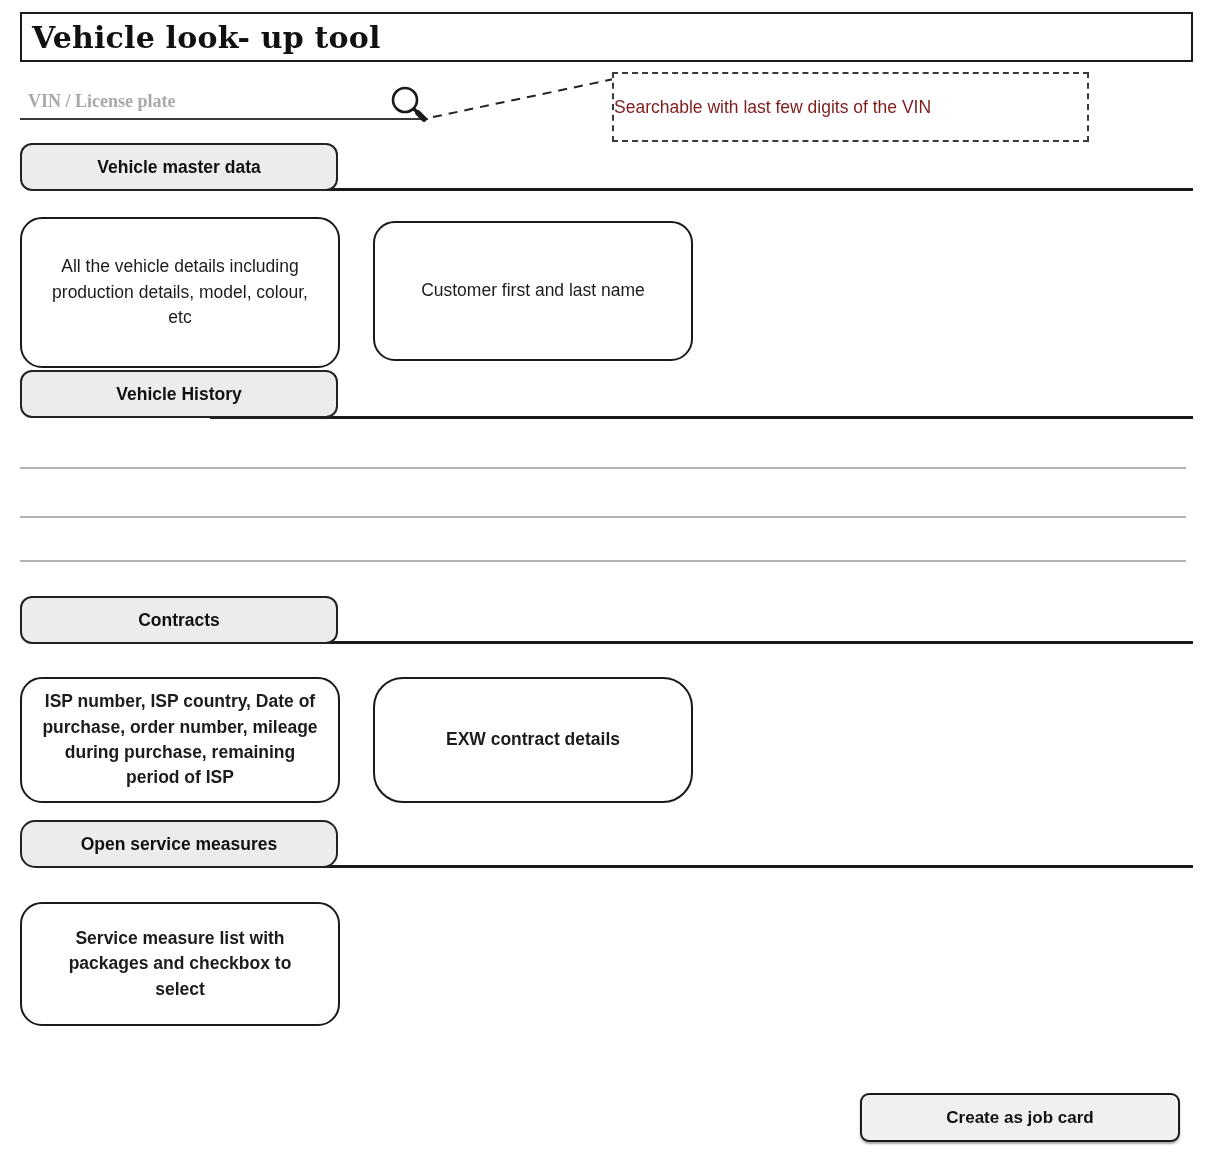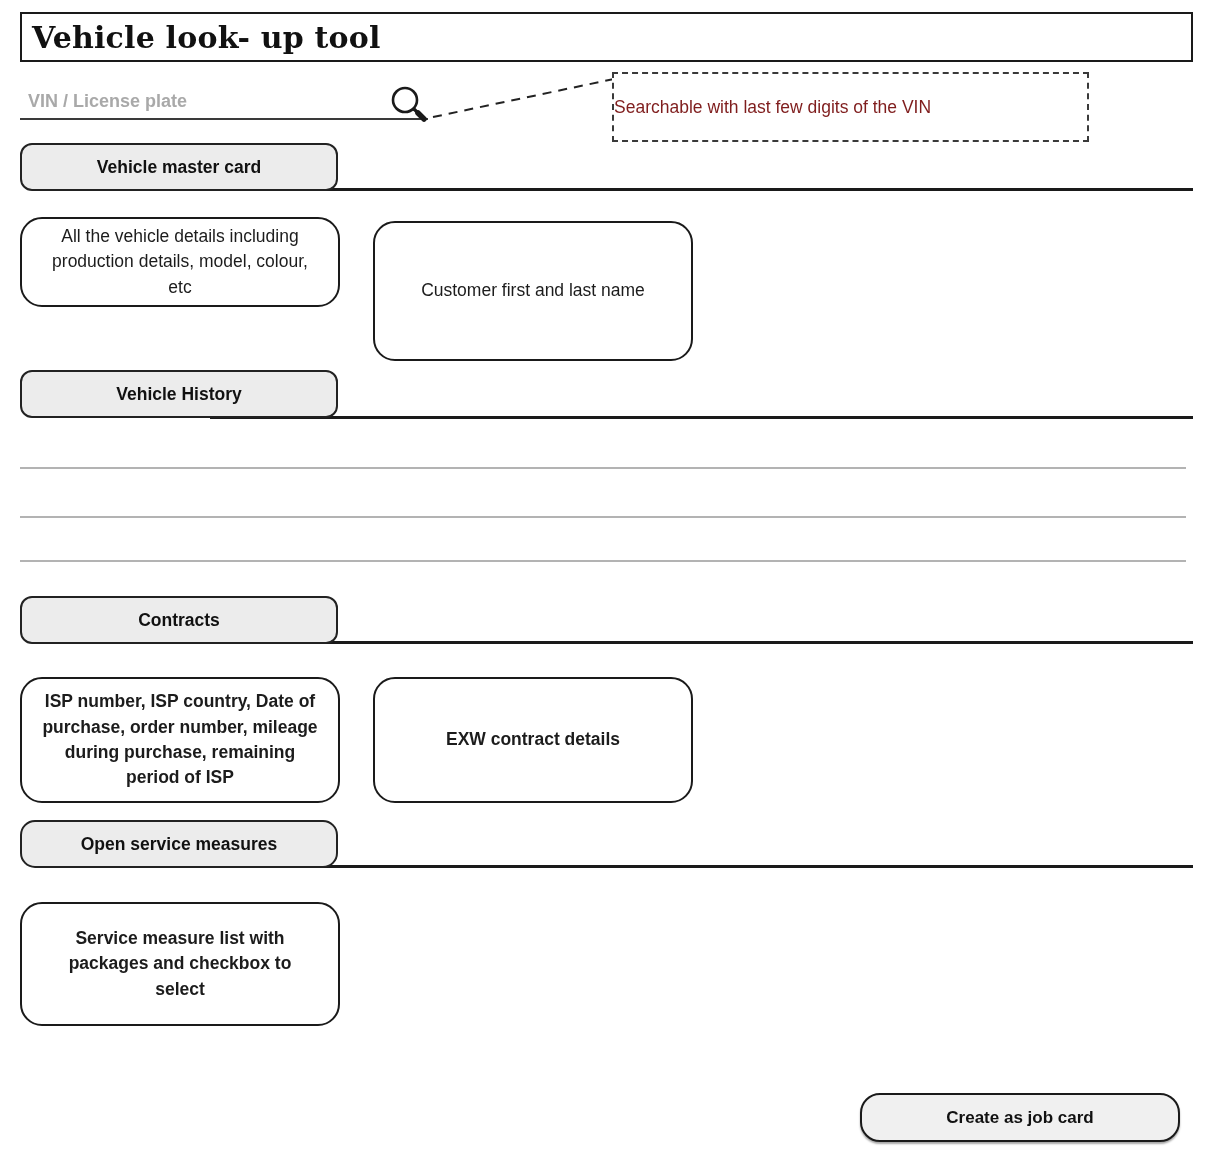--- a/index.html
+++ b/index.html
@@ -18,21 +18,21 @@
     background:#ffffff;
   }
   .title-box h1{
     margin:0 0 0 10px;
     font-family:"DejaVu Serif", serif;
     font-weight:700;font-size:30px;letter-spacing:0.2px;color:#111;
   }
   .search-input{
     position:absolute;left:20px;top:84px;width:408px;height:36px;
     border:none;border-bottom:2px solid #3a3a3a;
-    font-family:Liberation Sans, sans-serif;
+    font-family:Liberation Serif, serif;
     font-size:18px;font-weight:700;color:#c2410c;
     outline:none;background:transparent;padding:0 0 0 8px;box-sizing:border-box;
   }
   .search-input::placeholder{color:#a9a9a9;font-weight:700;}
   .search-icon{position:absolute;left:386px;top:82px;width:44px;height:44px;cursor:pointer;}
   .connector{position:absolute;left:428px;top:70px;width:190px;height:54px;pointer-events:none;}
   .annotation-box{
     position:absolute;left:612px;top:72px;width:473px;height:66px;
     border:2px dashed #3a3a3a;
     display:flex;align-items:center;justify-content:flex-start;
@@ -54,21 +54,21 @@
     display:flex;align-items:center;justify-content:center;text-align:center;
     font-size:17.5px;line-height:1.45;color:#1c1c1c;
     padding:10px 22px;box-sizing:border-box;
   }
   .card.bold{font-weight:700;align-items:center;}
   .row-line{
     position:absolute;left:20px;width:1166px;height:2px;background:#b3b3b3;
   }
   .create-btn{
     position:absolute;left:860px;top:1093px;width:320px;height:49px;
-    background:#f0f0f0;border:2px solid #1a1a1a;border-radius:20px;
+    background:#f0f0f0;border:2px solid #1a1a1a;border-radius:9px;
     display:flex;align-items:center;justify-content:center;
     font-size:17px;font-weight:700;color:#111;
     cursor:pointer;box-sizing:border-box;
     box-shadow:0 2px 2px rgba(0,0,0,0.35);
   }
 </style>
 </head>
 <body>
 
 <div class="page">
@@ -90,24 +90,24 @@
   <svg class="connector" viewBox="0 0 190 54">
     <line x1="5" y1="47" x2="186" y2="9" stroke="#222" stroke-width="2" stroke-dasharray="9 7"></line>
   </svg>
 
   <div class="annotation-box">
     <span>Searchable with last few digits of the VIN</span>
   </div>
 
   <div class="divider" style="top:188px;"></div>
   <div class="section-btn" style="top:143px;">
-    <span>Vehicle master card</span>
+    <span>Vehicle master data</span>
   </div>
 
-  <div class="card" style="left:20px;top:217px;width:320px;height:90px;">
+  <div class="card" style="left:20px;top:217px;width:320px;height:151px;">
     <span>All the vehicle details including production details, model, colour, etc</span>
   </div>
   <div class="card" style="left:373px;top:221px;width:320px;height:140px;">
     <span>Customer first and last name</span>
   </div>
 
   <div class="divider" style="top:416px;"></div>
   <div class="section-btn" style="top:370px;">
     <span>Vehicle History</span>
   </div>
@@ -117,21 +117,21 @@
   <div class="row-line" style="top:560px;"></div>
 
   <div class="divider" style="top:641px;"></div>
   <div class="section-btn" style="top:596px;">
     <span>Contracts</span>
   </div>
 
   <div class="card bold" style="left:20px;top:677px;width:320px;height:126px;padding:10px 14px;">
     <span>ISP number, ISP country, Date of purchase, order number, mileage during purchase, remaining period of ISP</span>
   </div>
-  <div class="card bold" style="left:373px;top:677px;width:320px;height:126px;">
+  <div class="card bold" style="left:373px;top:677px;width:320px;height:126px;border-radius:30px;">
     <span>EXW contract details</span>
   </div>
 
   <div class="divider" style="top:865px;"></div>
   <div class="section-btn" style="top:820px;border-radius:15px;">
     <span>Open service measures</span>
   </div>
 
   <div class="card bold" style="left:20px;top:902px;width:320px;height:124px;">
     <span>Service measure list with packages and checkbox to select</span>

